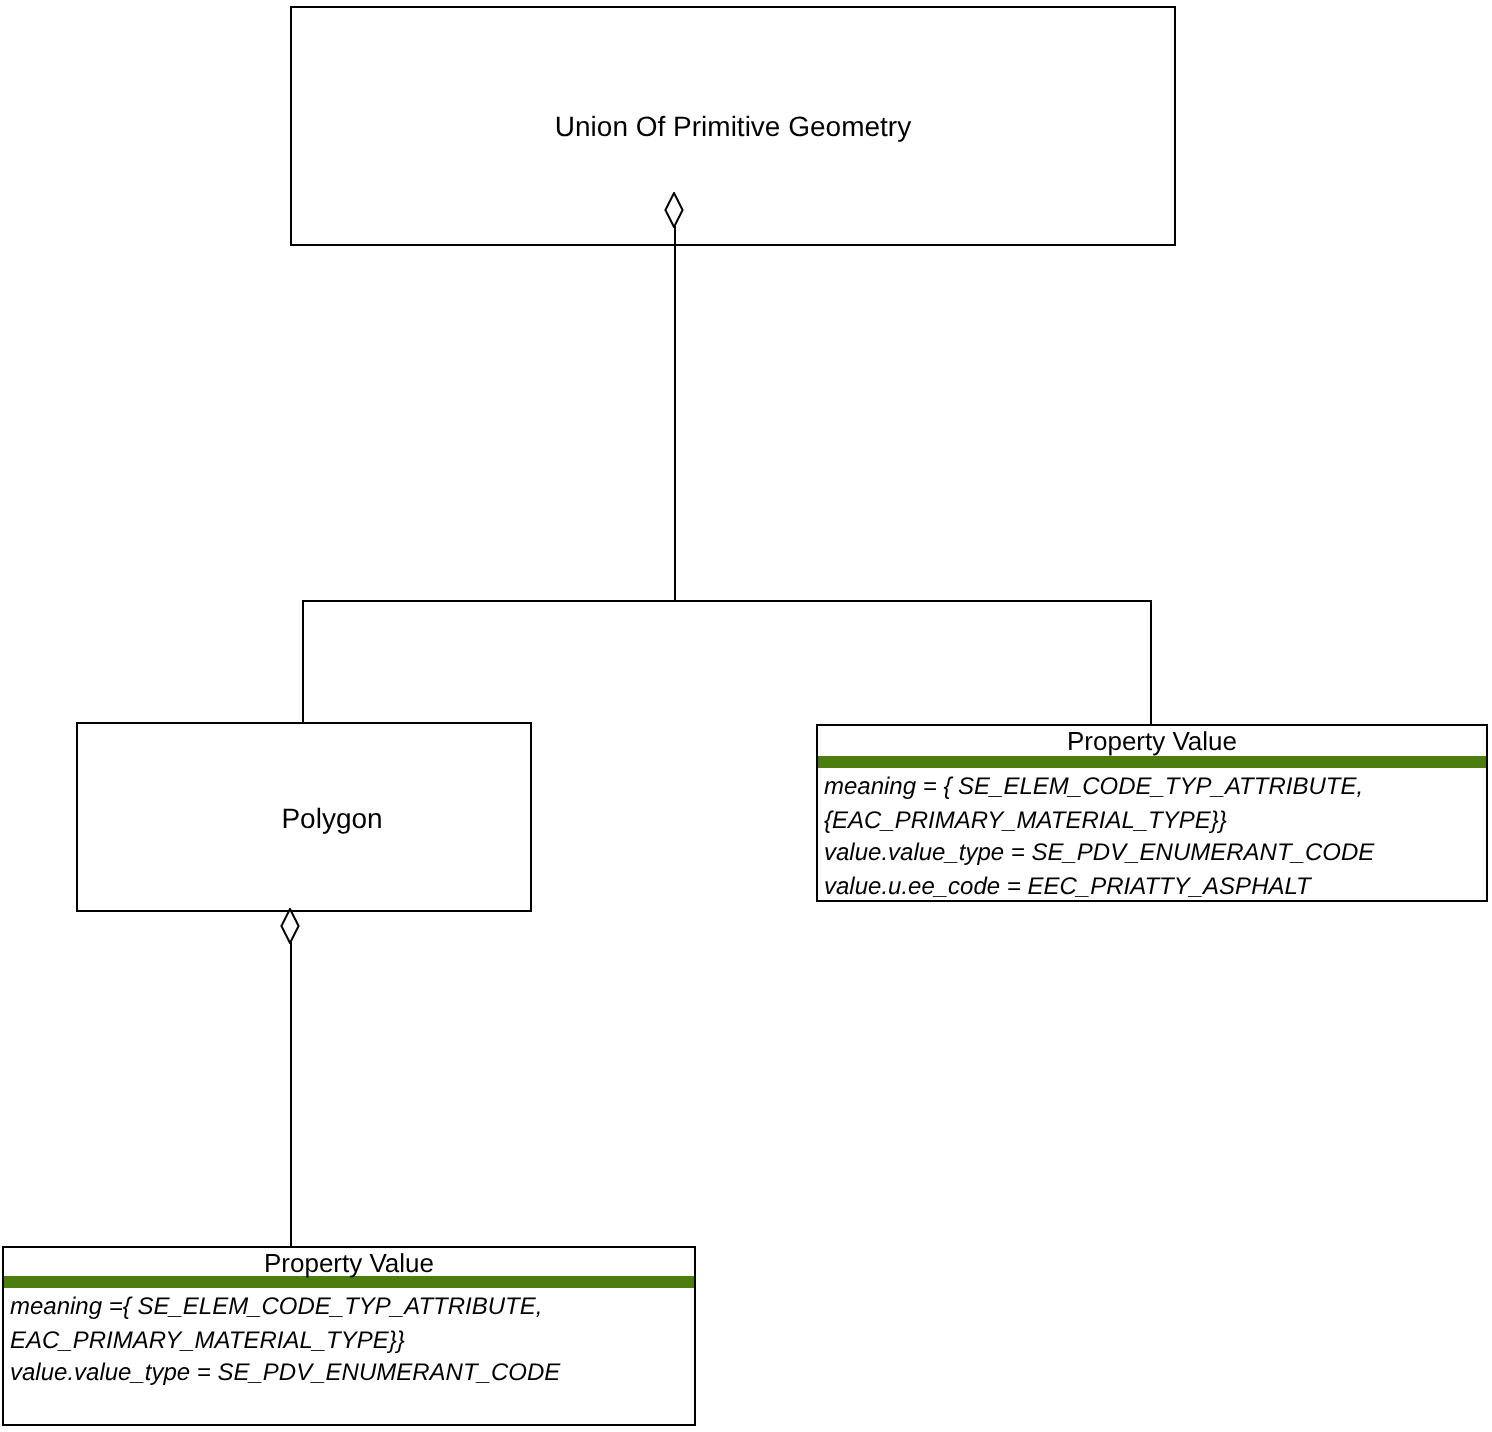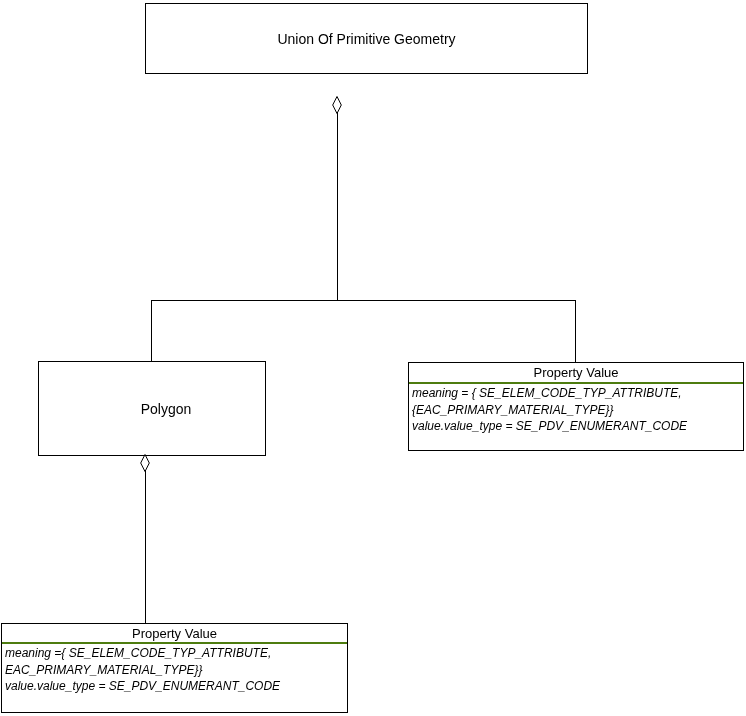--- a/index.html
+++ b/index.html
@@ -28,41 +28,41 @@
     justify-content: center;
     text-align: center;
     font-size: 14px;
   }
   .node--class .title {
     display: flex;
     align-items: center;
     justify-content: center;
     text-align: center;
     font-size: 13px;
-    border-bottom: 2px solid #4d7c0f;
+    border-bottom: 6px solid #4d7c0f;
     box-sizing: border-box;
   }
   .node--class .attrs {
     padding: 1px 3px 0 3px;
     font-size: 12px;
     line-height: 16.5px;
     white-space: nowrap;
     overflow: hidden;
     font-style: italic;
   }
   .edge {
     position: absolute;
     background: #000000;
   }
   .diamond {
     position: absolute;
     width: 10px;
     height: 18px;
   }
-  #node-union   { left: 145px; top: 3px;   width: 443px; height: 71px; }
+  #node-union   { left: 145px; top: 3px;   width: 443px; height: 120px; }
   #node-polygon { left: 38px;  top: 361px; width: 228px; height: 95px; padding-left: 28px; }
   #node-pv-right  { left: 408px; top: 362px; width: 336px; height: 89px; }
   #node-pv-right .title  { height: 21px; }
   #node-pv-bottom { left: 1px;   top: 623px; width: 347px; height: 90px; }
   #node-pv-bottom .title { height: 20px; }
 
   
   #edge-union-stem     { left: 337px; top: 113px; width: 1px;   height: 187px; }
   #edge-branch-h       { left: 151px; top: 300px; width: 425px; height: 1px; }
   #edge-branch-left-v  { left: 151px; top: 300px; width: 1px;   height: 61px; }
@@ -99,20 +99,21 @@
   </svg>
 
   <div class="edge" id="edge-polygon-stem"></div>
 
   <div class="node node--class" id="node-pv-right">
     <div class="title">Property Value</div>
     <div class="attrs">
       <div>meaning = { SE_ELEM_CODE_TYP_ATTRIBUTE,</div>
       <div>{EAC_PRIMARY_MATERIAL_TYPE}}</div>
       <div>value.value_type = SE_PDV_ENUMERANT_CODE</div>
+      <div>value.u.ee_code = EEC_PRIATTY_ASPHALT</div>
     </div>
   </div>
 
   <div class="node node--class" id="node-pv-bottom">
     <div class="title">Property Value</div>
     <div class="attrs">
       <div>meaning ={ SE_ELEM_CODE_TYP_ATTRIBUTE,</div>
       <div>EAC_PRIMARY_MATERIAL_TYPE}}</div>
       <div>value.value_type = SE_PDV_ENUMERANT_CODE</div>
     </div>

